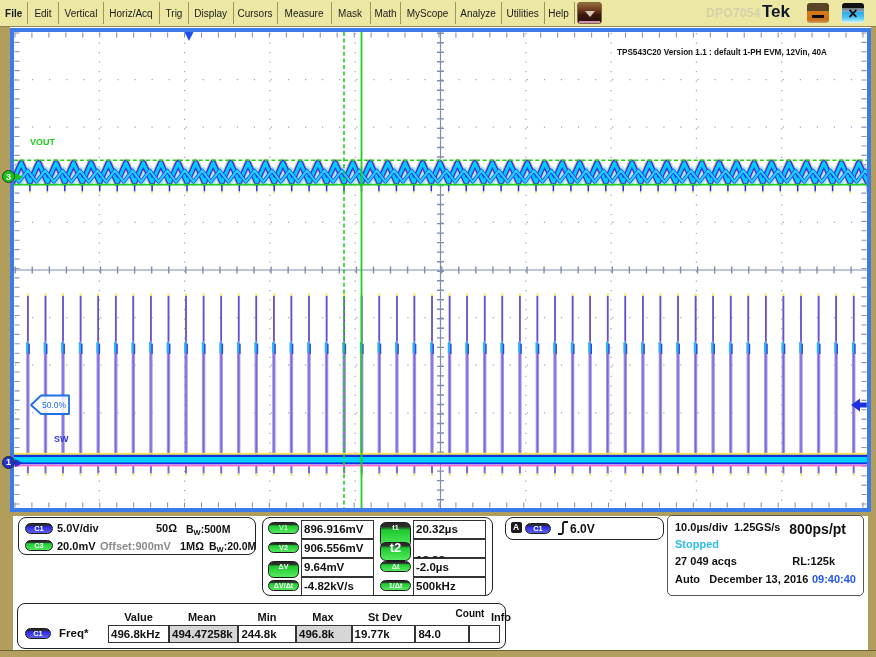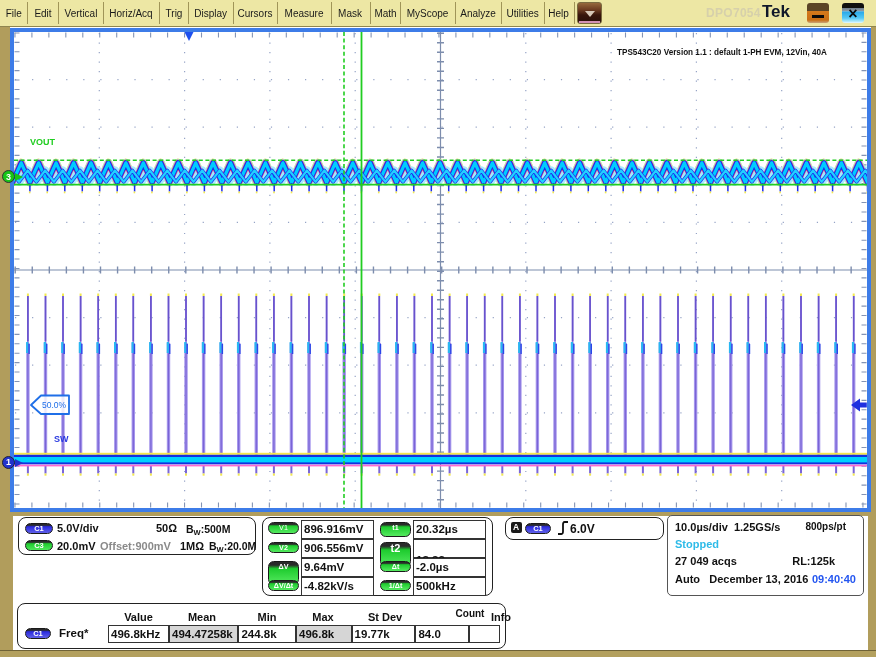--- a/index.html
+++ b/index.html
@@ -2,21 +2,21 @@
 <html><head><meta charset="utf-8"><style>
 *{margin:0;padding:0;box-sizing:border-box;}
 html,body{width:876px;height:657px;overflow:hidden;background:#fff;font-family:"Liberation Sans",sans-serif;}
 .abs{position:absolute;}
 .mi{position:absolute;top:8px;font-size:10px;color:#1a1a1a;transform:translateX(-50%);white-space:nowrap;}
 .sep{position:absolute;top:2px;height:22px;width:1px;background:#a09558;}
 .b{font-weight:bold;}
 </style></head><body>
 
 <div class="abs" style="left:0;top:0;width:876px;height:27px;background:#ede7a4;border-bottom:1.5px solid #8f854f;"></div>
-<div class="mi" style="left:13.7px;">File</div>
+<div class="mi" style="left:13.7px;font-weight:bold;">File</div>
 <div class="mi" style="left:43px;">Edit</div>
 <div class="mi" style="left:81px;">Vertical</div>
 <div class="mi" style="left:131px;">Horiz/Acq</div>
 <div class="mi" style="left:174px;">Trig</div>
 <div class="mi" style="left:210.7px;">Display</div>
 <div class="mi" style="left:255px;">Cursors</div>
 <div class="mi" style="left:304px;">Measure</div>
 <div class="mi" style="left:350px;">Mask</div>
 <div class="mi" style="left:385.5px;">Math</div>
 <div class="mi" style="left:427.5px;">MyScope</div>
@@ -658,50 +658,50 @@
 <div class="abs b" style="left:180px;top:539.5px;font-size:11px;color:#111;">1MΩ</div>
 <div class="abs b" style="left:209px;top:540px;font-size:10.5px;color:#111;">B<span style="font-size:7.5px;vertical-align:-2px;">W</span>:20.0M</div>
 
 <div class="abs" style="left:262px;top:517px;width:231px;height:79px;background:#fff;border:1.6px solid #222;border-radius:8px;"></div>
 <div style="position:absolute;left:268px;top:522.3px;width:31px;height:11.5px;border-radius:5.75px;border:1px solid #1a1a1a;background:linear-gradient(180deg,#2a2a2a 0%,#2a2a2a 14%,#1ecb2e 30%,#55ea60 100%);color:#fff;font-size:7.2px;font-weight:normal;text-align:center;line-height:10.5px;">V1</div>
 <div class="abs" style="left:301px;top:519.5px;width:73px;height:19.2px;background:#fff;border:1px solid #333;"></div>
 <div class="abs b" style="left:304px;top:522.7px;font-size:11.5px;color:#111;">896.916mV</div>
 <div style="position:absolute;left:268px;top:541.5px;width:31px;height:11.5px;border-radius:5.75px;border:1px solid #1a1a1a;background:linear-gradient(180deg,#2a2a2a 0%,#2a2a2a 14%,#1ecb2e 30%,#55ea60 100%);color:#fff;font-size:7.2px;font-weight:bold;text-align:center;line-height:10.5px;">V2</div>
 <div class="abs" style="left:301px;top:538.7px;width:73px;height:19.2px;background:#fff;border:1px solid #333;"></div>
 <div class="abs b" style="left:304px;top:541.9000000000001px;font-size:11.5px;color:#111;">906.556mV</div>
-<div style="position:absolute;left:268px;top:560.6999999999999px;width:31px;height:24px;border-radius:5.75px;border:1px solid #1a1a1a;background:linear-gradient(180deg,#2a2a2a 0%,#2a2a2a 14%,#1ecb2e 30%,#55ea60 100%);color:#fff;font-size:7.2px;font-weight:bold;text-align:center;line-height:10.5px;">ΔV</div>
+<div style="position:absolute;left:268px;top:560.6999999999999px;width:31px;height:17px;border-radius:5.75px;border:1px solid #1a1a1a;background:linear-gradient(180deg,#2a2a2a 0%,#2a2a2a 14%,#1ecb2e 30%,#55ea60 100%);color:#fff;font-size:7.2px;font-weight:bold;text-align:center;line-height:10.5px;">ΔV</div>
 <div class="abs" style="left:301px;top:557.9px;width:73px;height:19.2px;background:#fff;border:1px solid #333;"></div>
 <div class="abs b" style="left:304px;top:561.1px;font-size:11.5px;color:#111;">9.64mV</div>
 <div style="position:absolute;left:268px;top:579.9px;width:31px;height:11.5px;border-radius:5.75px;border:1px solid #1a1a1a;background:linear-gradient(180deg,#2a2a2a 0%,#2a2a2a 14%,#1ecb2e 30%,#55ea60 100%);color:#fff;font-size:7.2px;font-weight:bold;text-align:center;line-height:10.5px;">ΔV/Δt</div>
 <div class="abs" style="left:301px;top:577.1px;width:73px;height:19.2px;background:#fff;border:1px solid #333;"></div>
 <div class="abs b" style="left:304px;top:580.3000000000001px;font-size:11.5px;color:#111;">-4.82kV/s</div>
-<div style="position:absolute;left:380px;top:522.3px;width:31px;height:15px;border-radius:5.75px;border:1px solid #1a1a1a;background:linear-gradient(180deg,#2a2a2a 0%,#2a2a2a 14%,#1ecb2e 30%,#55ea60 100%);color:#fff;font-size:7.2px;font-weight:bold;text-align:center;line-height:10.5px;">t1</div>
+<div style="position:absolute;left:380px;top:522.3px;width:31px;height:26px;border-radius:5.75px;border:1px solid #1a1a1a;background:linear-gradient(180deg,#2a2a2a 0%,#2a2a2a 14%,#1ecb2e 30%,#55ea60 100%);color:#fff;font-size:7.2px;font-weight:bold;text-align:center;line-height:10.5px;">t1</div>
 <div class="abs" style="left:413px;top:519.5px;width:73px;height:19.2px;background:#fff;border:1px solid #333;"></div>
 <div class="abs b" style="left:416px;top:522.7px;font-size:11.5px;color:#111;">20.32µs</div>
-<div style="position:absolute;left:380px;top:541.5px;width:31px;height:25px;border-radius:5.75px;border:1px solid #1a1a1a;background:linear-gradient(180deg,#2a2a2a 0%,#2a2a2a 14%,#1ecb2e 30%,#55ea60 100%);color:#fff;font-size:11px;font-weight:bold;text-align:center;line-height:10.5px;">t2</div>
+<div style="position:absolute;left:380px;top:541.5px;width:31px;height:19px;border-radius:5.75px;border:1px solid #1a1a1a;background:linear-gradient(180deg,#2a2a2a 0%,#2a2a2a 14%,#1ecb2e 30%,#55ea60 100%);color:#fff;font-size:13px;font-weight:bold;text-align:center;line-height:10.5px;">t2</div>
 <div class="abs" style="left:413px;top:538.7px;width:73px;height:19.2px;background:#fff;border:1px solid #333;"></div>
 <div class="abs b" style="left:416px;top:554px;font-size:11.5px;color:#111;text-align:center;">18.32µs</div>
 <div style="position:absolute;left:380px;top:560.6999999999999px;width:31px;height:11.5px;border-radius:5.75px;border:1px solid #1a1a1a;background:linear-gradient(180deg,#2a2a2a 0%,#2a2a2a 14%,#1ecb2e 30%,#55ea60 100%);color:#fff;font-size:7.2px;font-weight:bold;text-align:center;line-height:10.5px;">Δt</div>
 <div class="abs" style="left:413px;top:557.9px;width:73px;height:19.2px;background:#fff;border:1px solid #333;"></div>
 <div class="abs b" style="left:416px;top:561.1px;font-size:11.5px;color:#111;">-2.0µs</div>
 <div style="position:absolute;left:380px;top:579.9px;width:31px;height:11.5px;border-radius:5.75px;border:1px solid #1a1a1a;background:linear-gradient(180deg,#2a2a2a 0%,#2a2a2a 14%,#1ecb2e 30%,#55ea60 100%);color:#fff;font-size:7.2px;font-weight:bold;text-align:center;line-height:10.5px;">1/Δt</div>
 <div class="abs" style="left:413px;top:577.1px;width:73px;height:19.2px;background:#fff;border:1px solid #333;"></div>
 <div class="abs b" style="left:416px;top:580.3000000000001px;font-size:11.5px;color:#111;">500kHz</div>
 
 <div class="abs" style="left:505px;top:517px;width:159px;height:23px;background:#fff;border:1.6px solid #222;border-radius:8px;"></div>
 <div class="abs" style="left:510.5px;top:521.5px;width:11px;height:11px;background:#1a1a1a;border-radius:2px;color:#fff;font-size:8.5px;font-weight:bold;text-align:center;line-height:11px;">A</div>
 <div style="position:absolute;left:525px;top:522.5px;width:26px;height:11px;border-radius:5.5px;border:1px solid #1a1a1a;background:linear-gradient(180deg,#2a2a2a 0%,#2a2a2a 14%,#2a2ae0 30%,#5f5fe8 100%);color:#fff;font-size:7.5px;font-weight:bold;text-align:center;line-height:10px;">C1</div>
 <svg class="abs" style="left:556px;top:519.5px;" width="14" height="16" viewBox="0 0 14 16">
     <path d="M2 14 L5.5 14 Q7 14 7 11.5 L7 4.5 Q7 2 8.5 2 L12 2" fill="none" stroke="#111" stroke-width="1.8"></path>
   </svg>
 <div class="abs b" style="left:570px;top:521.5px;font-size:12px;color:#111;">6.0V</div>
 
 <div class="abs" style="left:667px;top:514.5px;width:197px;height:81px;background:#fff;border:1.6px solid #555;border-radius:5px;"></div>
 <div class="abs b" style="left:675px;top:520.5px;font-size:11px;color:#111;">10.0µs/div&nbsp; 1.25GS/s</div>
-<div class="abs b" style="right:30px;top:520.5px;font-size:10px;color:#111;margin-left:28px;">800ps/pt</div>
+<div class="abs b" style="right:30px;top:520.5px;font-size:14px;color:#111;margin-left:28px;">800ps/pt</div>
 <div class="abs b" style="left:675px;top:537.5px;font-size:11px;color:#2ebbe8;">Stopped</div>
 <div class="abs b" style="left:675px;top:555px;font-size:11px;color:#111;">27 049 acqs</div>
 <div class="abs b" style="right:41px;top:555px;font-size:11px;color:#111;">RL:125k</div>
 <div class="abs b" style="left:675px;top:572.5px;font-size:11px;color:#111;">Auto&nbsp;&nbsp;&nbsp;December 13, 2016</div>
 <div class="abs b" style="right:20px;top:572.5px;font-size:11px;color:#2456f0;">09:40:40</div>
 
 <div class="abs" style="left:17px;top:603px;width:489px;height:46px;background:#fff;border:1.6px solid #222;border-radius:8px;"></div>
 <div class="abs b" style="left:138.5px;top:610.5px;transform:translateX(-50%);font-size:11px;color:#111;">Value</div>
 <div class="abs b" style="left:202px;top:610.5px;transform:translateX(-50%);font-size:11px;color:#111;">Mean</div>
 <div class="abs b" style="left:267px;top:610.5px;transform:translateX(-50%);font-size:11px;color:#111;">Min</div>

